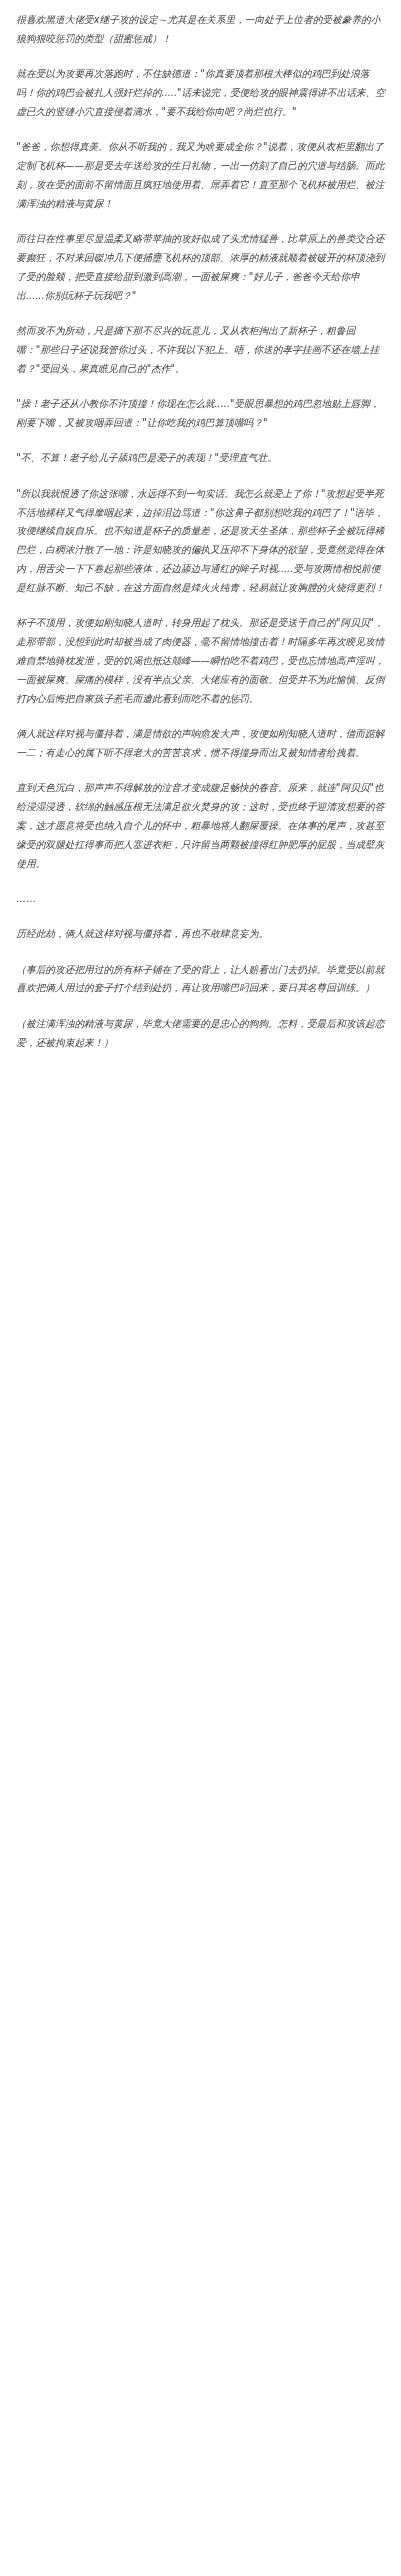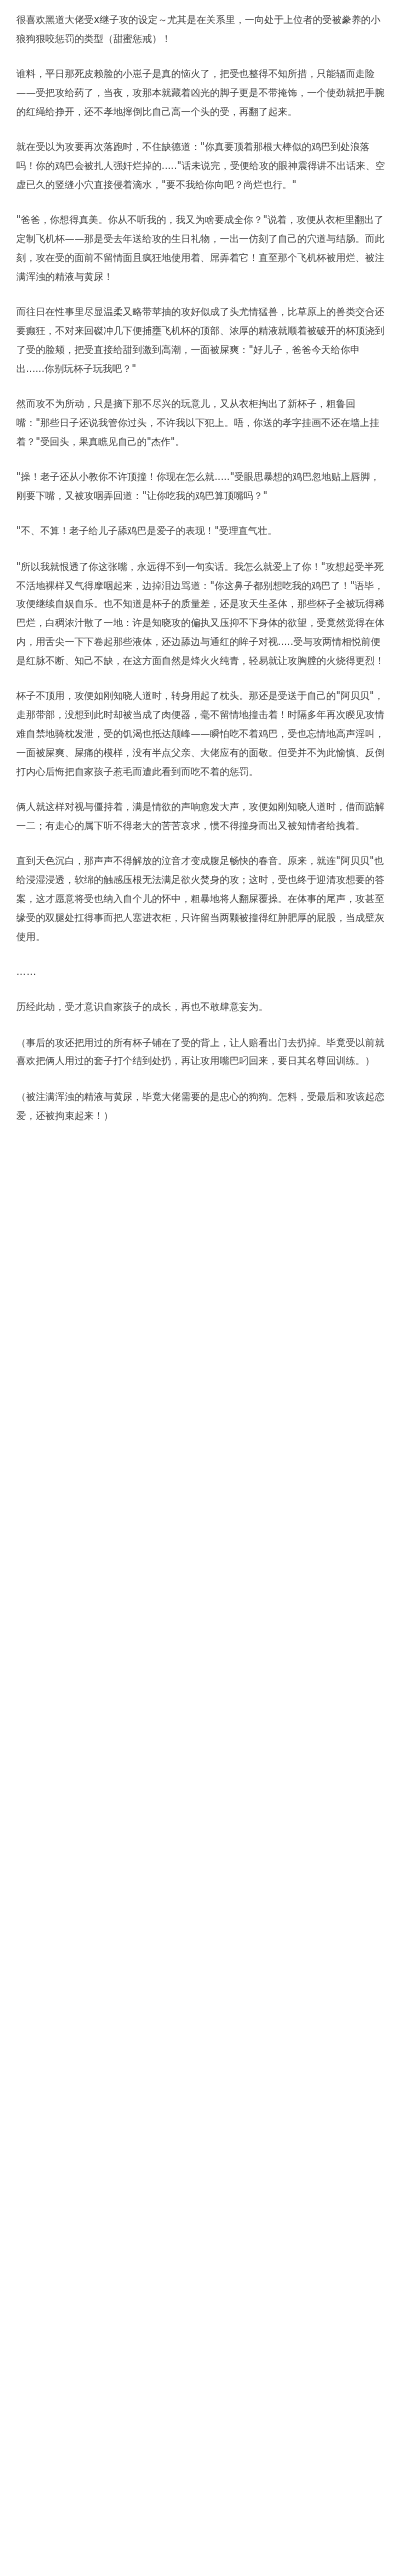--- a/index.html
+++ b/index.html
@@ -19,39 +19,39 @@
     background: #ffffff;
   }
   .para {
     font-size: 9.7px;
     line-height: 1.95;
     color: #3a3a3a;
     margin: 0 0 16.3px 0;
     text-align: left;
     word-break: break-all;
     white-space: pre-wrap;
+    font-style: italic;
   }
   .para.dots {
     letter-spacing: 0.6px;
   }
 </style>
 </head>
 <body>
 
 <div id="page">
   <p class="para">很喜欢黑道大佬受x继子攻的设定～尤其是在关系里，一向处于上位者的受被豢养的小狼狗狠咬惩罚的类型（甜蜜惩戒）！</p>
-  <p class="para">谁料，平日那死皮赖脸的小崽子是真的恼火了，把受也整得不知所措，只能辐而走险——受把攻给药了，当夜，攻那本就藏着凶光的脚子更是不带掩饰，一个使劲就把手腕的红绳给挣开，还不孝地撺倒比自己高一个头的受，再翻了起来。</p>
   <p class="para">就在受以为攻要再次落跑时，不住缺德道："你真要顶着那根大棒似的鸡巴到处浪落吗！你的鸡巴会被扎人强奸烂掉的....."话未说完，受便给攻的眼神震得讲不出话来、空虚已久的竖缝小穴直接侵着滴水，"要不我给你向吧？尚烂也行。"</p>
   <p class="para">"爸爸，你想得真美。你从不听我的，我又为啥要成全你？"说着，攻便从衣柜里翻出了定制飞机杯——那是受去年送给攻的生日礼物，一出一仿刻了自己的穴道与结肠。而此刻，攻在受的面前不留情面且疯狂地使用着、屌弄着它！直至那个飞机杯被用烂、被注满浑浊的精液与黄尿！</p>
   <p class="para">而往日在性事里尽显温柔又略带苹抽的攻好似成了头尤情猛兽，比草原上的兽类交合还要癫狂，不对来回磔冲几下便捕壅飞机杯的顶部、浓厚的精液就顺着被破开的杯顶浇到了受的脸颊，把受直接给甜到激到高潮，一面被屎爽："好儿子，爸爸今天给你申出......你别玩杯子玩我吧？"</p>
   <p class="para">然而攻不为所动，只是摘下那不尽兴的玩意儿，又从衣柜掏出了新杯子，粗鲁回嘴："那些日子还说我管你过头，不许我以下犯上。唔，你送的孝字挂画不还在墙上挂着？"受回头，果真瞧见自己的"杰作"。</p>
   <p class="para">"操！老子还从小教你不许顶撞！你现在怎么就....."受眼思暴想的鸡巴忽地贴上唇脚，刚要下嘴，又被攻咽弄回道："让你吃我的鸡巴算顶嘴吗？"</p>
   <p class="para">"不、不算！老子给儿子舔鸡巴是爱子的表现！"受理直气壮。</p>
   <p class="para">"所以我就恨透了你这张嘴，永远得不到一句实话。我怎么就爱上了你！"攻想起受半死不活地裸样又气得摩咽起来，边掉泪边骂道："你这鼻子都别想吃我的鸡巴了！"语毕，攻便继续自娱自乐。也不知道是杯子的质量差，还是攻天生圣体，那些杯子全被玩得稀巴烂，白稠浓汁散了一地：许是知晓攻的偏执又压抑不下身体的欲望，受竟然觉得在体内，用舌尖一下下卷起那些液体，还边舔边与通红的眸子对视.....受与攻两情相悦前便是红脉不断、知己不缺，在这方面自然是烽火火纯青，轻易就让攻胸膛的火烧得更烈！</p>
   <p class="para">杯子不顶用，攻便如刚知晓人道时，转身用起了枕头。那还是受送于自己的"阿贝贝"，走那带部，没想到此时却被当成了肉便器，毫不留情地撞击着！时隔多年再次睽见攻情难自禁地骑枕发泄，受的饥渴也抵达颠峰——瞬怕吃不着鸡巴，受也忘情地高声淫叫，一面被屎爽、屎痛的模样，没有半点父亲、大佬应有的面敬。但受并不为此愉慎、反倒打内心后悔把自家孩子惹毛而遭此看到而吃不着的惩罚。</p>
   <p class="para">俩人就这样对视与僵持着，满是情欲的声响愈发大声，攻便如刚知晓人道时，借而踮解一二；有走心的属下听不得老大的苦苦哀求，惯不得撞身而出又被知情者给拽着。</p>
   <p class="para">直到天色沉白，那声声不得解放的泣音才变成腹足畅快的春音。原来，就连"阿贝贝"也给浸湿浸透，软绵的触感压根无法满足欲火焚身的攻；这时，受也终于迎清攻想要的答案，这才愿意将受也纳入自个儿的怀中，粗暴地将人翻屎覆操。在体事的尾声，攻甚至缘受的双腿处扛得事而把人塞进衣柜，只许留当两颗被撞得红肿肥厚的屁股，当成壁灰使用。</p>
   <p class="para dots">……</p>
-  <p class="para">历经此劫，受才意识自家孩子的成长，再也不敢肆意妄为。</p>
+  <p class="para">历经此劫，俩人就这样对视与僵持着，再也不敢肆意妄为。</p>
   <p class="para">（事后的攻还把用过的所有杯子铺在了受的背上，让人赔看出门去扔掉。毕竟受以前就喜欢把俩人用过的套子打个结到处扔，再让攻用嘴巴叼回来，要日其名尊回训练。）</p>
   <p class="para">（被注满浑浊的精液与黄尿，毕竟大佬需要的是忠心的狗狗。怎料，受最后和攻该起恋爱，还被拘束起来！）</p>
 </div>
 
 
 </body></html>

